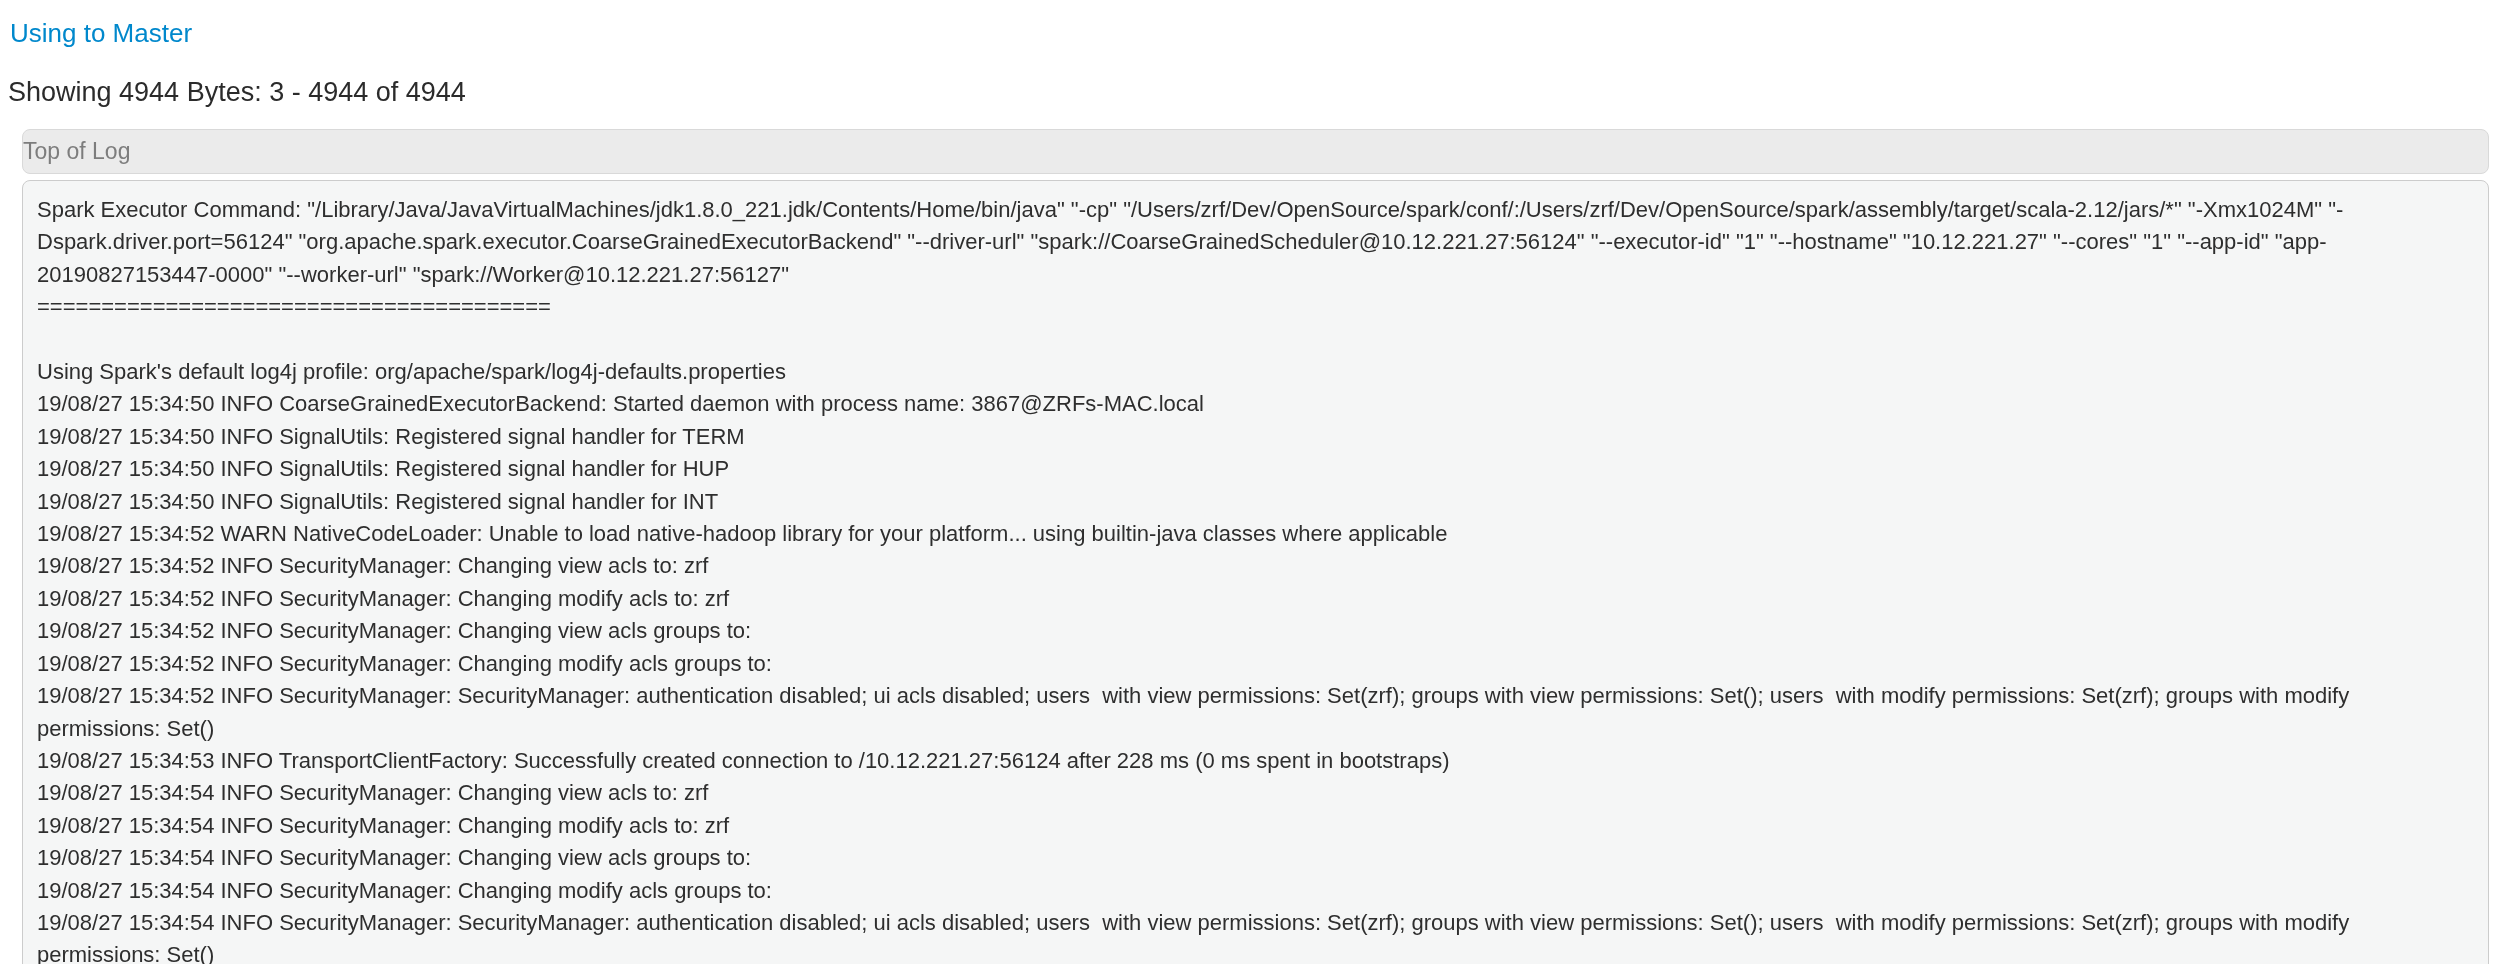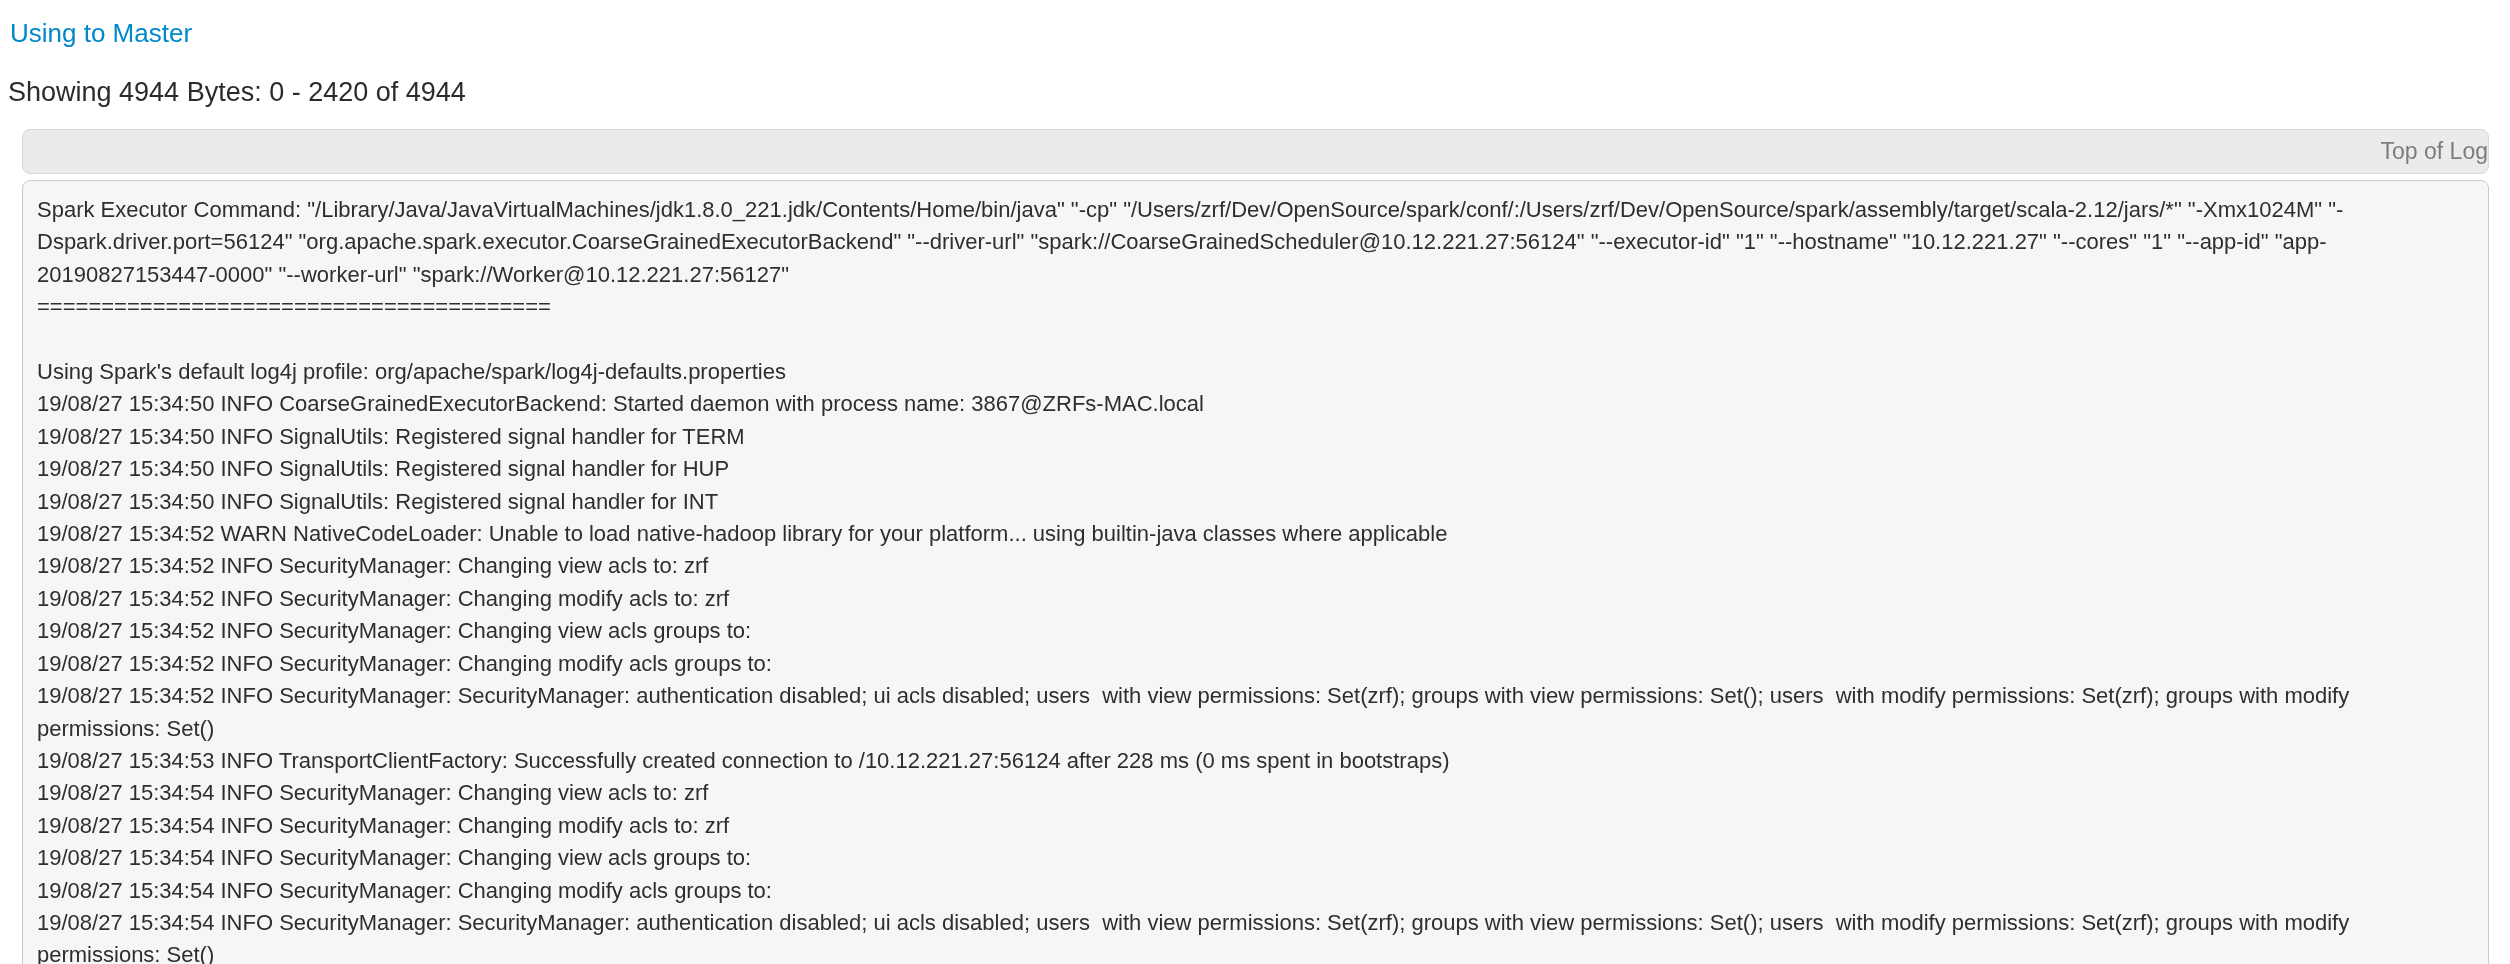--- a/index.html
+++ b/index.html
@@ -32,21 +32,21 @@
   .top-btn {
     display: block;
     width: 100%;
     height: 45px;
     background: #ebebeb;
     border: 1px solid #d9d9d9;
     border-radius: 8px;
     font-family: "Liberation Sans", "DejaVu Sans", sans-serif;
     font-size: 23px;
     color: #7d7d7d;
-    text-align: right;
+    text-align: left;
     cursor: pointer;
   }
   .log-pre {
     margin-top: 6px;
     height: 1200px; 
     background: #f5f6f6;
     border: 1px solid #cccccc;
     border-radius: 8px;
     padding: 13px 14px;
     font-family: "Liberation Sans", "DejaVu Sans", sans-serif;
@@ -58,21 +58,21 @@
     overflow: hidden;
   }
 </style>
 </head>
 <body>
 
 <div class="page">
 
   <a class="back-link">Using to Master</a>
 
-  <div class="byte-info">Showing 4944 Bytes: 0 - 2420 of 4944</div>
+  <div class="byte-info">Showing 4944 Bytes: 3 - 4944 of 4944</div>
 
   <div class="log-area">
 
     <button class="top-btn">Top of Log</button>
 
     <pre class="log-pre">Spark Executor Command: "/Library/Java/JavaVirtualMachines/jdk1.8.0_221.jdk/Contents/Home/bin/java" "-cp" "/Users/zrf/Dev/OpenSource/spark/conf/:/Users/zrf/Dev/OpenSource/spark/assembly/target/scala-2.12/jars/*" "-Xmx1024M" "-Dspark.driver.port=56124" "org.apache.spark.executor.CoarseGrainedExecutorBackend" "--driver-url" "spark://CoarseGrainedScheduler@10.12.221.27:56124" "--executor-id" "1" "--hostname" "10.12.221.27" "--cores" "1" "--app-id" "app-20190827153447-0000" "--worker-url" "spark://Worker@10.12.221.27:56127"
 ========================================
 
 Using Spark's default log4j profile: org/apache/spark/log4j-defaults.properties
 19/08/27 15:34:50 INFO CoarseGrainedExecutorBackend: Started daemon with process name: 3867@ZRFs-MAC.local

